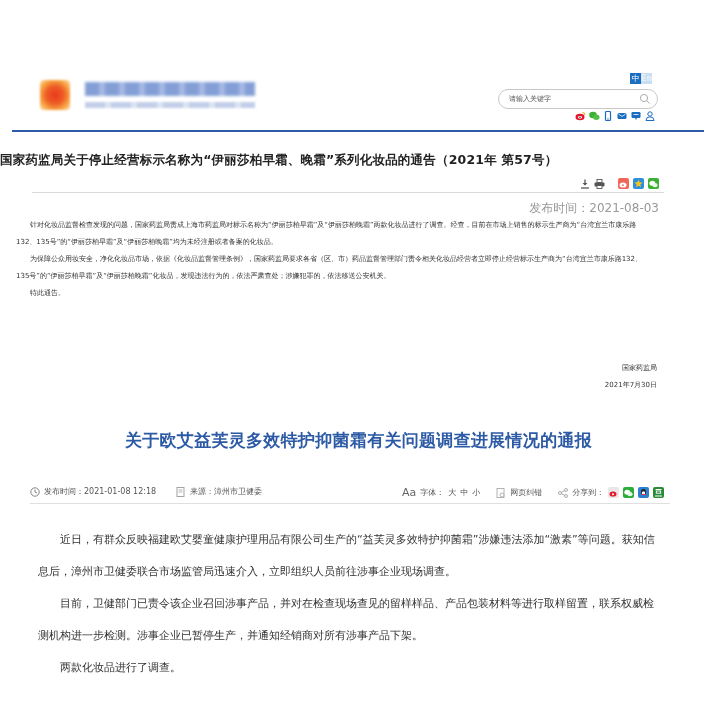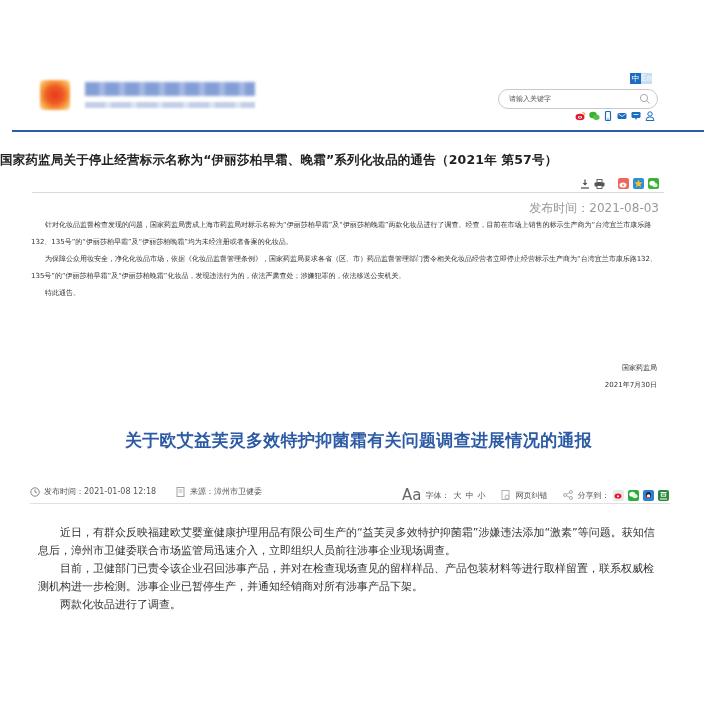--- a/index.html
+++ b/index.html
@@ -30,31 +30,31 @@
 
   .header-icons { position: absolute; left: 575px; top: 111px; display: flex; gap: 4px; align-items: center; }
   .hicon { width: 10px; height: 10px; display: inline-block; }
 
   
   .notice1-title { position: absolute; left: 0; top: 152px; width: 717px; text-align: left; font-size: 12.5px; color: #222; letter-spacing: 0.2px; }
   .n1-tools { position: absolute; left: 580px; top: 178px; display: flex; gap: 4px; align-items: center; }
   .n1-rule { position: absolute; left: 32px; top: 192px; width: 632px; height: 1px; background: #d9d9d9; }
   .n1-date { position: absolute; right: 58px; top: 200px; font-size: 12px; color: #999; }
 
-  .n1-body { position: absolute; left: 31px; top: 217px; width: 638px; font-size: 7px; line-height: 17px; color: #333; }
+  .n1-body { position: absolute; left: 16px; top: 217px; width: 638px; font-size: 7px; line-height: 17px; color: #333; }
   .n1-body p { text-indent: 2em; }
   .n1-sign { position: absolute; right: 60px; top: 360px; font-size: 7px; line-height: 17px; color: #333; text-align: right; }
 
   
   .notice2-title { position: absolute; left: 0; top: 429px; width: 717px; text-align: center; font-size: 17px; color: #2c5aa5; letter-spacing: 0.3px; }
   .n2-meta { position: absolute; left: 30px; top: 486px; font-size: 8px; color: #555; display: flex; align-items: center; gap: 4px; }
   .n2-meta .gap { width: 12px; }
   .n2-tools { position: absolute; left: 402px; top: 486px; font-size: 8px; color: #555; display: flex; align-items: center; gap: 4px; }
   .n2-rule { position: absolute; left: 30px; top: 503px; width: 640px; height: 1px; background: #e0e0e0; }
-  .n2-body { position: absolute; left: 38px; top: 524px; width: 620px; font-size: 11px; line-height: 18px; color: #333; }
+  .n2-body { position: absolute; left: 38px; top: 524px; width: 620px; font-size: 11px; line-height: 32px; color: #333; }
   .n2-body p { text-indent: 2em; }
 
   .share-sq { width: 11px; height: 11px; border-radius: 2px; display: inline-flex; align-items: center; justify-content: center; font-size: 7px; color: #fff; }
   svg { display: block; }
 </style>
 </head>
 <body>
 
 <div class="site-header">
   <div class="logo-emblem"></div>
@@ -185,21 +185,21 @@
     <svg width="9" height="10" viewBox="0 0 9 10">
         <rect x="1" y="0.5" width="7" height="9" fill="none" stroke="#999" stroke-width=".9"></rect>
         <line x1="2.5" y1="3" x2="6.5" y2="3" stroke="#999" stroke-width=".7"></line>
         <line x1="2.5" y1="5" x2="6.5" y2="5" stroke="#999" stroke-width=".7"></line>
       </svg>
   </span>
   <span>来源：漳州市卫健委</span>
 </div>
 
 <div class="n2-tools">
-  <span style="font-size:15px;color:#666">Aa</span>
+  <span style="font-size:11px;color:#666">Aa</span>
   <span>字体：</span>
   <span>大</span>
   <span>中</span>
   <span>小</span>
   <span style="width:8px"></span>
   <span class="hicon">
     <svg width="10" height="11" viewBox="0 0 10 11">
         <rect x="1" y="0.5" width="7" height="9" fill="none" stroke="#aaa" stroke-width=".9"></rect>
         <circle cx="6" cy="7" r="2" fill="#fff" stroke="#aaa" stroke-width=".9"></circle>
       </svg>

